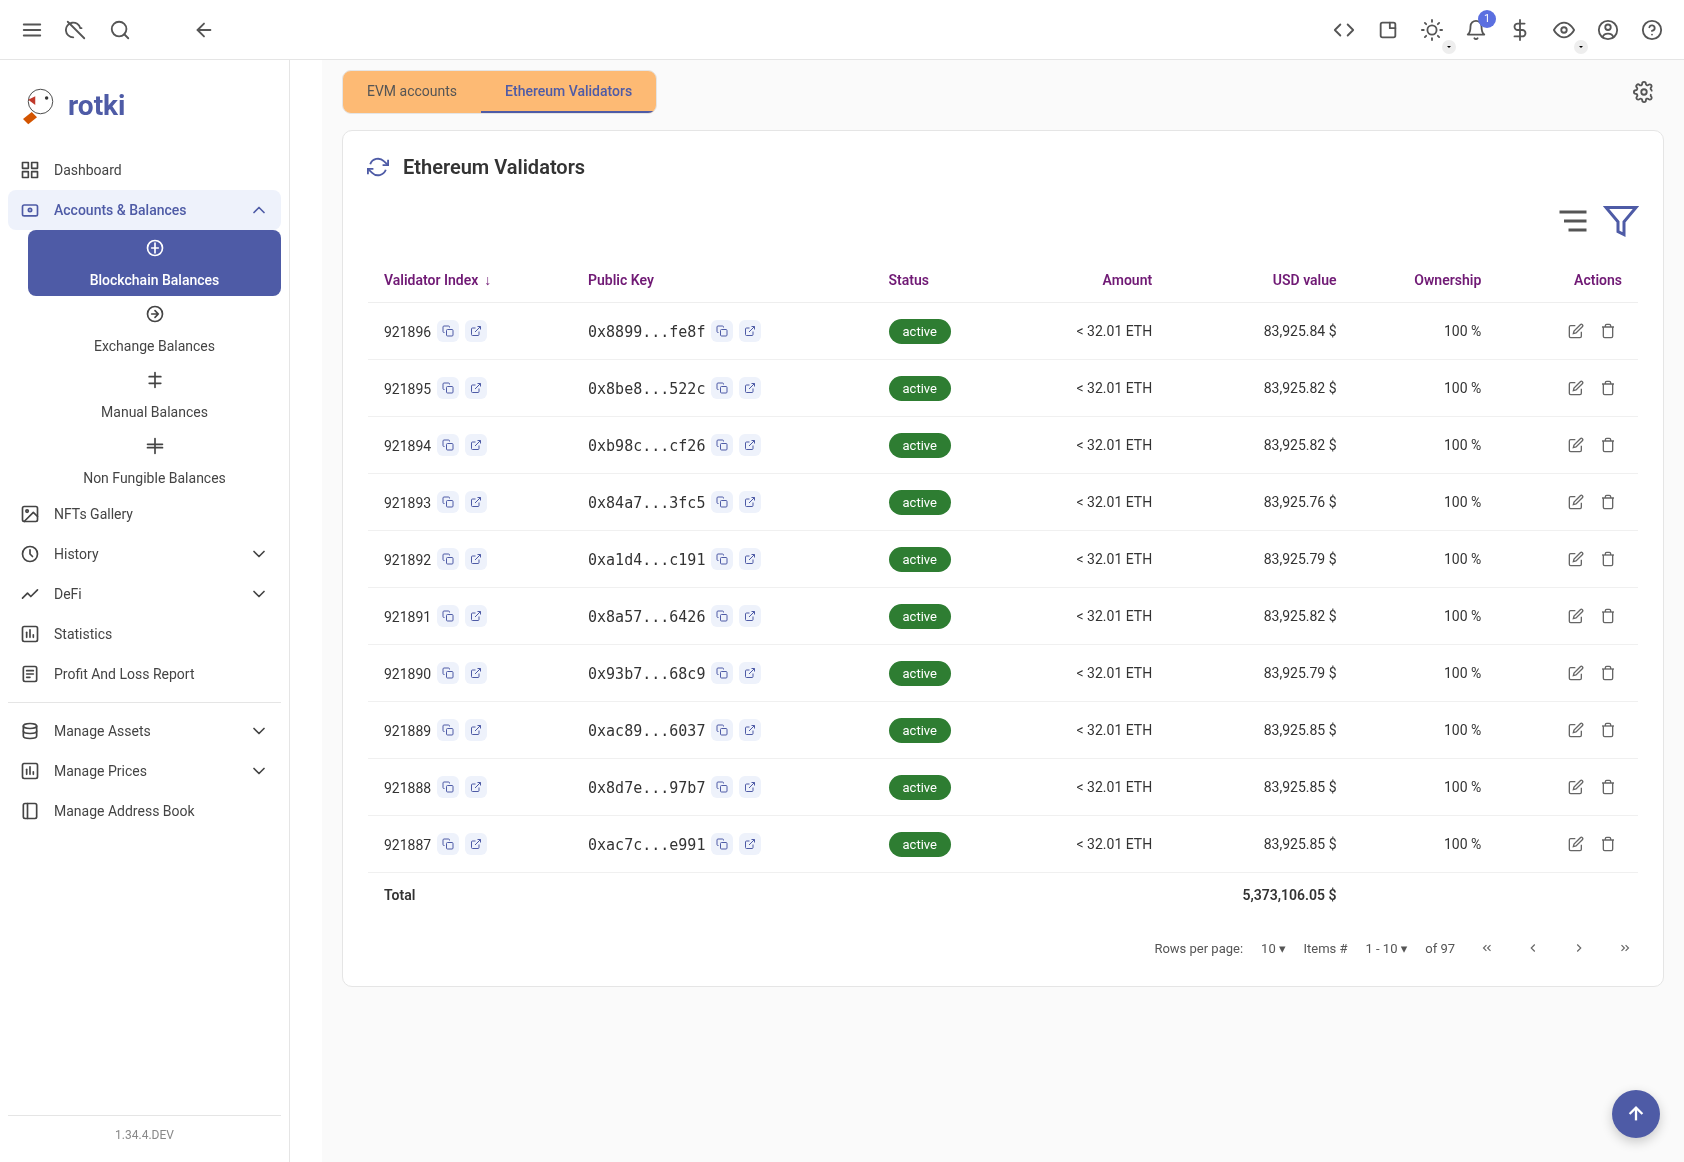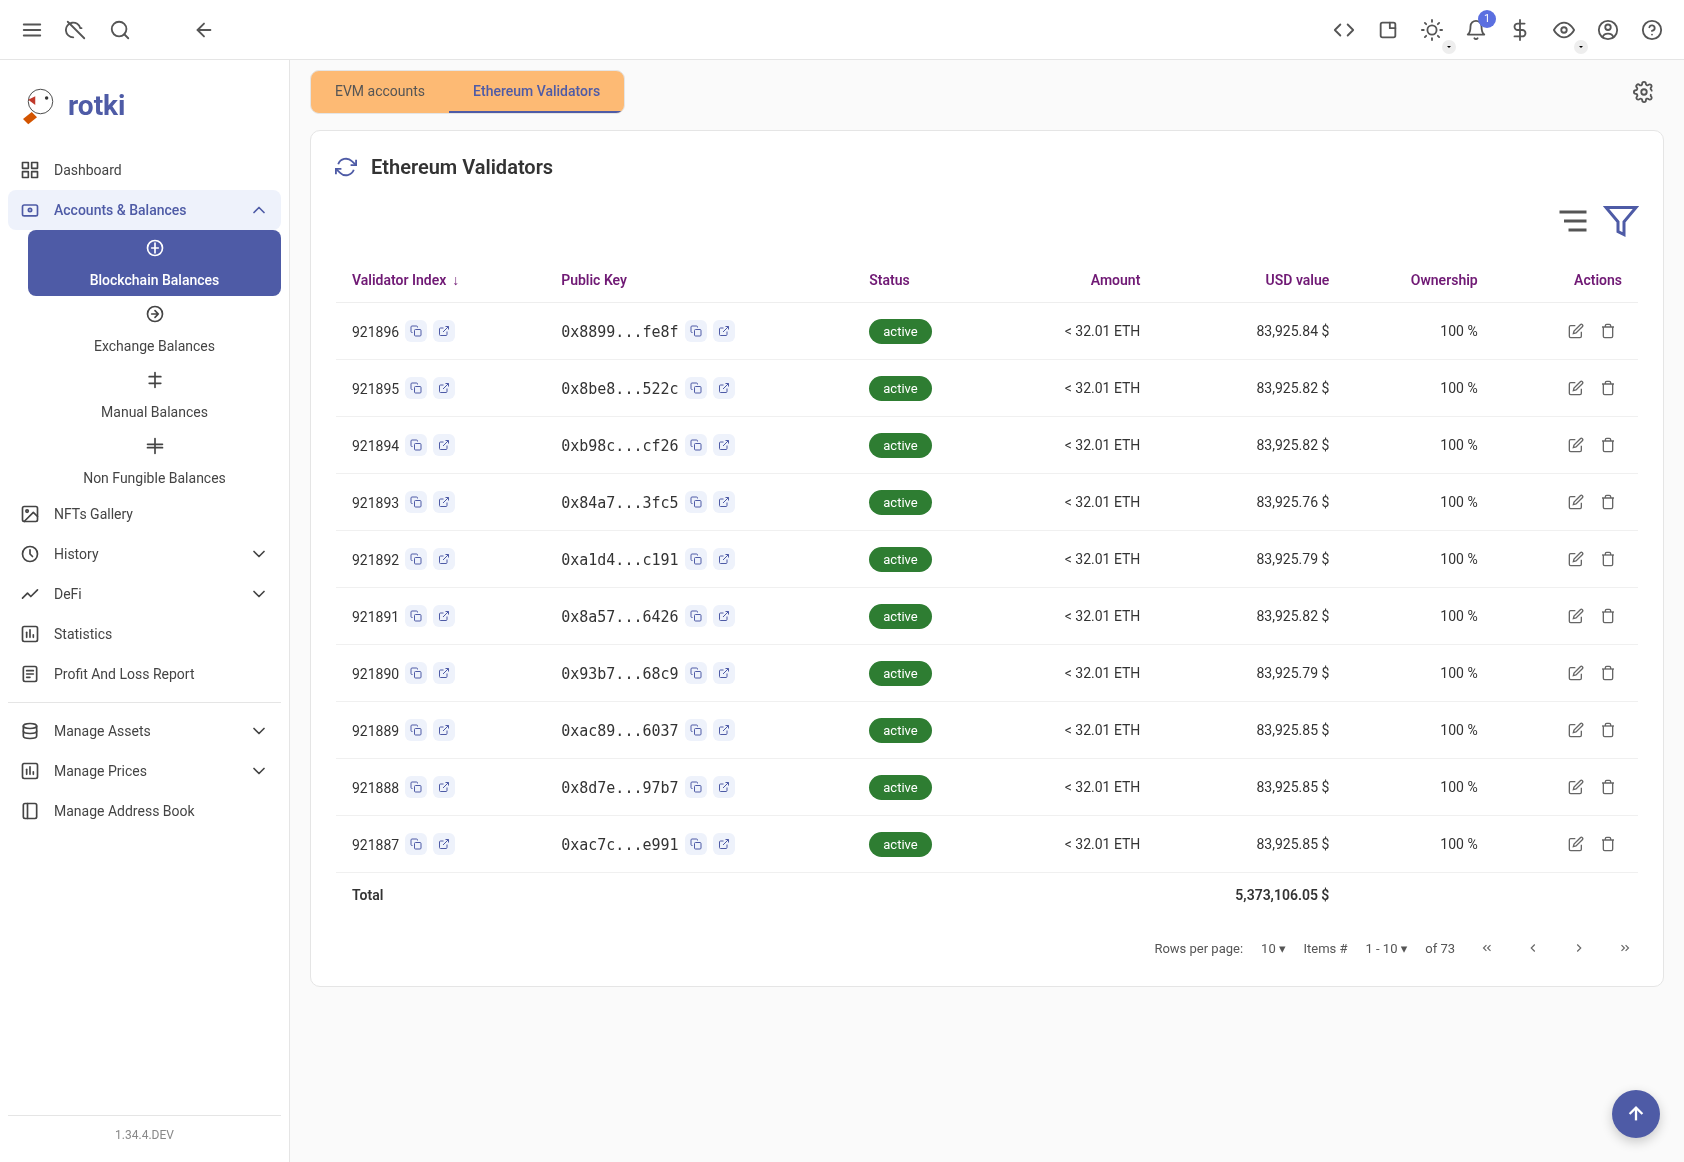--- a/index.html
+++ b/index.html
@@ -6,21 +6,21 @@
 body { font-family: -apple-system, BlinkMacSystemFont, "Segoe UI", Roboto, sans-serif; color: #333; background: #fff; font-size: 14px; }
 .topbar { height: 60px; border-bottom: 1px solid #e5e5e5; display: flex; align-items: center; padding: 0 12px; justify-content: space-between; }
 .topbar-left, .topbar-right { display: flex; align-items: center; gap: 4px; }
 .icon-btn { width: 40px; height: 40px; display: flex; align-items: center; justify-content: center; border-radius: 50%; cursor: pointer; border: none; background: transparent; color: #555; }
 .icon-btn svg { width: 22px; height: 22px; stroke: currentColor; fill: none; stroke-width: 2; stroke-linecap: round; stroke-linejoin: round; }
 .topbar .theme-wrap { position: relative; }
 .dropdown-chevron { position: absolute; bottom: -4px; right: -4px; background: #eee; border-radius: 50%; width: 14px; height: 14px; display: flex; align-items: center; justify-content: center; }
 .dropdown-chevron svg { width: 8px; height: 8px; }
 .bell-wrap { position: relative; }
 .badge { position: absolute; top: 0; right: 0; background: #5b6fe0; color: #fff; border-radius: 50%; width: 18px; height: 18px; font-size: 11px; display: flex; align-items: center; justify-content: center; }
-.layout { display: flex; height: calc(100vh - 60px); }
+.layout { display: flex; height: calc(100vh - 60px); gap: 32px; }
 .sidebar { width: 290px; border-right: 1px solid #e5e5e5; display: flex; flex-direction: column; padding: 8px; position: relative; }
 .brand { display: flex; align-items: center; gap: 10px; padding: 16px 8px 24px; }
 .brand-logo { width: 42px; height: 42px; }
 .brand-name { font-size: 28px; font-weight: 700; color: #4e5ba6; }
 .nav { flex: 1; overflow-y: auto; }
 .nav-item { display: flex; align-items: center; padding: 10px 12px; border-radius: 8px; cursor: pointer; color: #444; gap: 14px; }
 .nav-item.active { background: #eef2fb; color: #4e5ba6; font-weight: 500; }
 .nav-item svg { width: 20px; height: 20px; stroke: currentColor; fill: none; stroke-width: 2; stroke-linecap: round; stroke-linejoin: round; }
 .nav-item .chev { margin-left: auto; }
 .nav-sub { padding-left: 20px; }
@@ -783,21 +783,21 @@
               <td></td>
           </tr>
         </tfoot>
       </table>
 
       <div class="pagination">
         <span class="pag-label">Rows per page:</span>
         <span><span>10</span> ▾</span>
         <span class="pag-label">Items #</span>
         <span><span>1 - 10</span> ▾</span>
-        <span class="pag-label">of 73</span>
+        <span class="pag-label">of 97</span>
         <span class="pag-btn">
             <svg viewBox="0 0 24 24">
               <polyline points="11 17 6 12 11 7"></polyline>
               <polyline points="18 17 13 12 18 7"></polyline>
             </svg>
           </span>
         <span class="pag-btn">
             <svg viewBox="0 0 24 24">
               <polyline points="15 18 9 12 15 6"></polyline>
             </svg>

